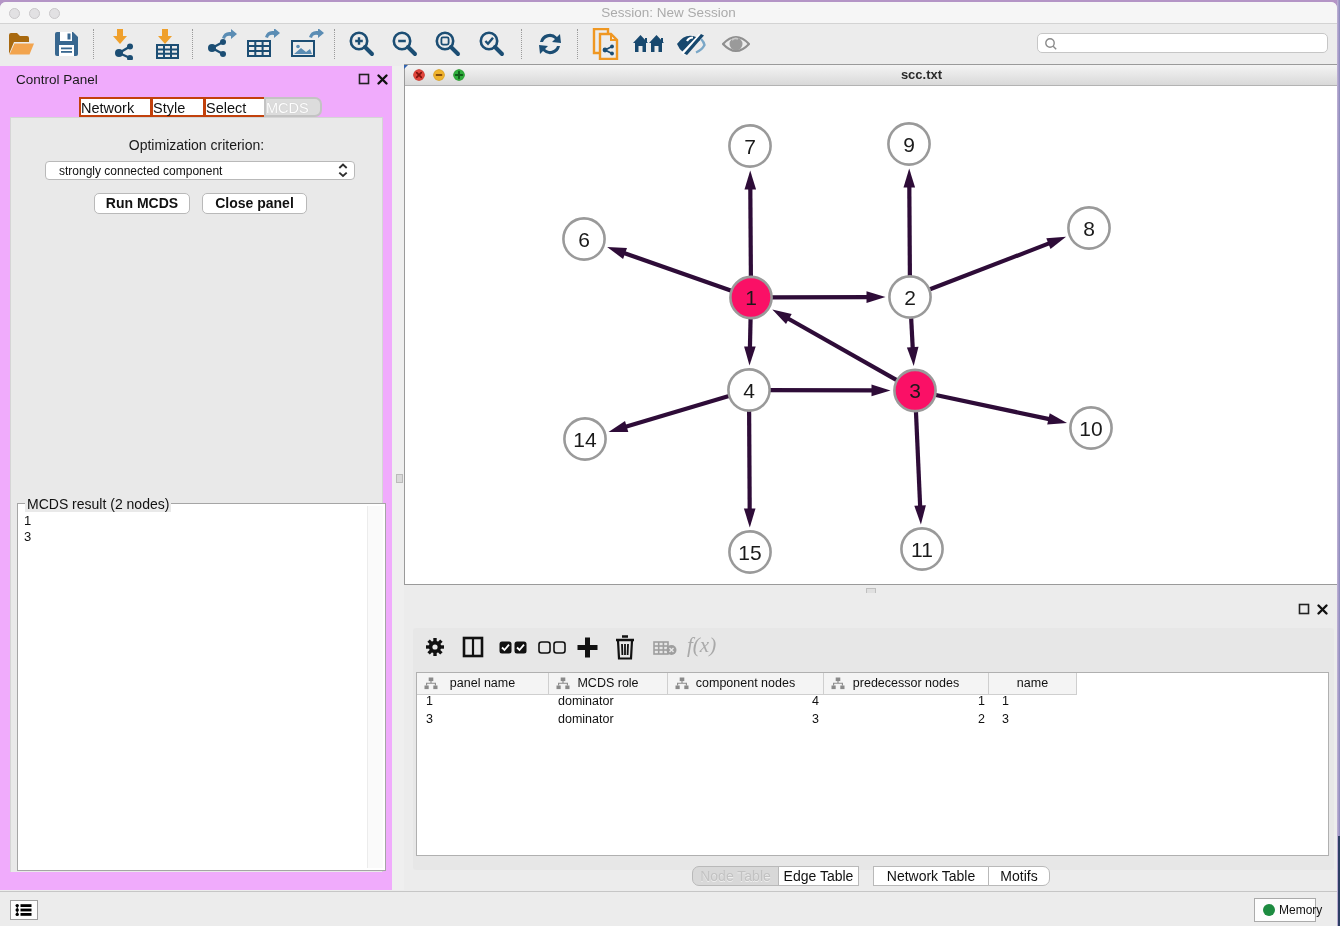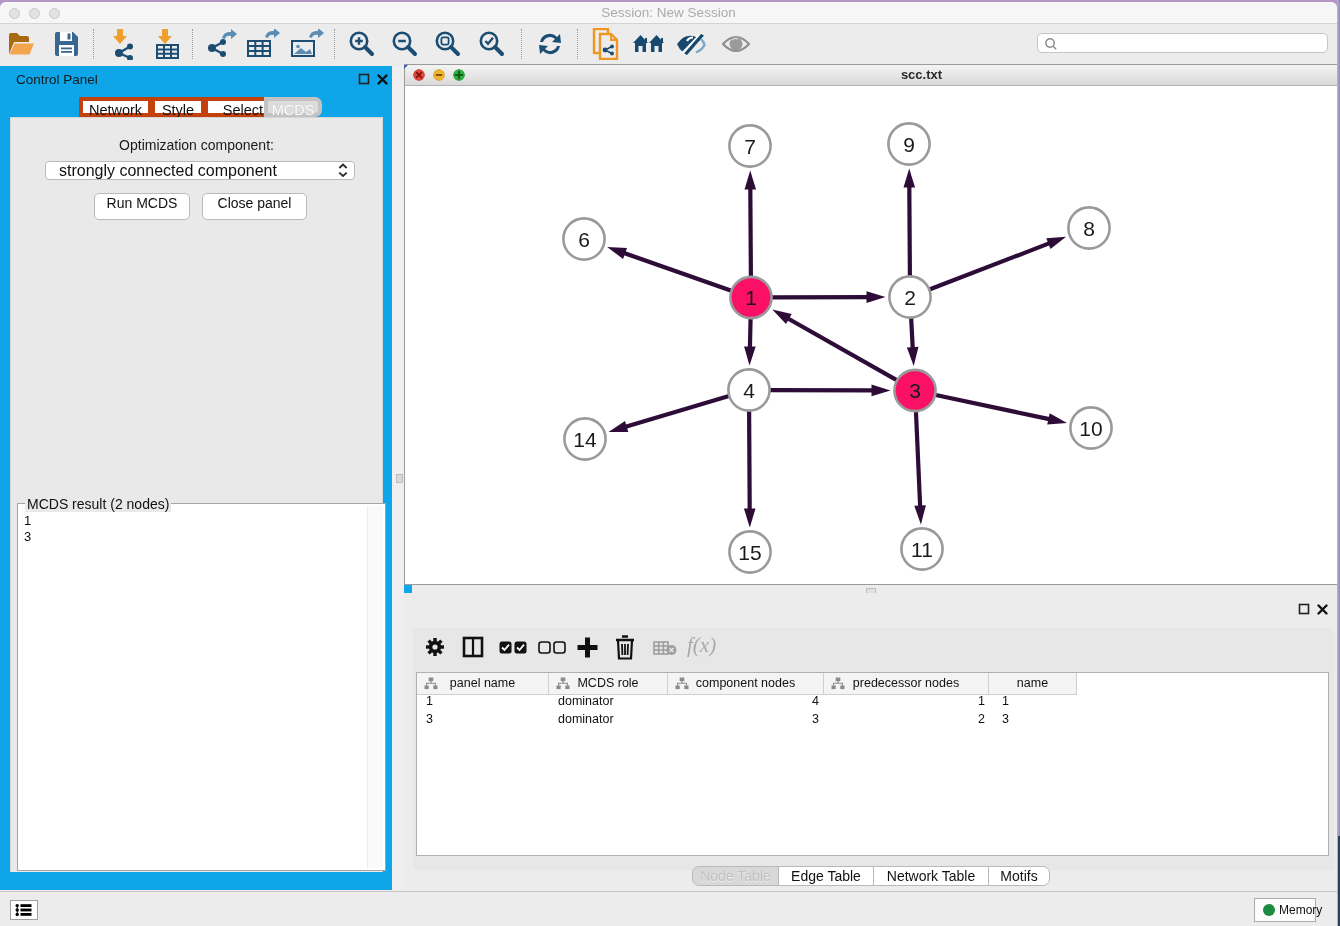--- a/index.html
+++ b/index.html
@@ -7,28 +7,28 @@
 #app{position:absolute;left:0;top:2px;width:1337px;height:924px;background:#ececec;border-radius:6px 6px 0 0;overflow:hidden;}
 
 #mactitle{position:absolute;left:0;top:0;width:100%;height:21px;background:#f6f6f6;border-bottom:1px solid #d3d3d3;}
 .tl{position:absolute;top:5.5px;width:11px;height:11px;border-radius:50%;background:#e2e1e3;border:1px solid #c9c7c9;box-sizing:border-box;}
 #mactitle .txt{position:absolute;top:0;left:0;width:100%;text-align:center;line-height:21px;font-size:13.5px;color:#ababab;}
 
 #toolbar{position:absolute;left:0;top:22px;width:100%;height:43px;background:#ececec;border-bottom:1px solid #e0e0e0;}
 .sep{position:absolute;top:5px;height:30px;width:0;border-left:1px dotted #9a9a9a;}
 .ticon{position:absolute;top:0;}
 
-#cpanel{position:absolute;left:0;top:64px;width:392px;height:824px;background:#0ea5e9;padding-left:20px;}
+#cpanel{position:absolute;left:0;top:64px;width:392px;height:824px;background:#f0abfc;}
 #cpanel .hdr{position:absolute;left:16px;top:6px;font-size:13.5px;color:#1a1a1a;}
 #cptabs{position:absolute;left:0;top:31px;width:100%;height:20px;}
-.cptab{position:absolute;top:0;height:20px;box-sizing:border-box;border:4px solid #c2410c;background:#fff;font-size:14.5px;text-align:center;line-height:19px;color:#111;}
+.cptab{position:absolute;top:0;height:20px;box-sizing:border-box;border:2px solid #c2410c;background:#fff;font-size:14.5px;text-align:left;line-height:19px;color:#111;}
 #cpcontent{position:absolute;left:10px;top:51px;width:373px;height:755px;background:#e9e9e9;border:1px solid #d5d5d5;border-bottom:none;box-sizing:border-box;}
 #optlabel{position:absolute;left:0;top:19px;width:100%;text-align:center;font-size:14px;color:#1a1a1a;}
-#dropdown{position:absolute;left:34px;top:43px;width:310px;height:19px;background:#fff;border:1px solid #b9b9b9;border-radius:4px;font-size:16px;line-height:18px;color:#111;padding-left:13px;box-sizing:border-box;}
-.btn{position:absolute;top:75px;height:27px;background:#fff;border:1px solid #b9b9b9;border-radius:5px;font-size:14px;text-align:center;line-height:19px;color:#111;box-sizing:border-box;}
+#dropdown{position:absolute;left:34px;top:43px;width:310px;height:19px;background:#fff;border:1px solid #b9b9b9;border-radius:4px;font-size:12px;line-height:18px;color:#111;padding-left:13px;box-sizing:border-box;}
+.btn{position:absolute;top:75px;height:21px;background:#fff;border:1px solid #b9b9b9;border-radius:5px;font-size:14px;text-align:center;line-height:19px;color:#111;box-sizing:border-box;font-weight:bold;}
 #fieldset{position:absolute;left:6px;top:385px;width:367px;height:366px;border:1px solid #a5a5a5;background:#fff;}
 #fslegend{position:absolute;left:7px;top:-8px;background:#e9e9e9;font-size:14px;color:#111;padding:0 2px;}
 #fieldset .sb{position:absolute;right:2px;top:2px;bottom:2px;width:15px;background:#fafafa;border-left:1px solid #ececec;}
 #fieldset .ln{position:absolute;left:6px;font-size:13px;color:#111;}
 
 #vsplit{position:absolute;left:392px;top:64px;width:12px;height:824px;background:#efefef;}
 #vsplit .grip{position:absolute;left:4px;top:408px;width:5px;height:7px;background:#d9d9d9;border:1px solid #bbb;}
 
 #netwin{position:absolute;left:404px;top:62px;width:1035px;height:521px;border:1px solid #9a9a9a;box-sizing:border-box;background:#fff;}
 #nettitle{position:absolute;left:0;top:0;width:100%;height:20px;background:linear-gradient(#f4f4f4,#d9d9d9);border-bottom:1px solid #b3b3b3;}
@@ -211,21 +211,21 @@
     <svg width="13" height="13" style="position:absolute;left:376px;top:7px;" viewBox="0 0 13 13">
         <path d="M2.5 2.5 L10.5 10.5 M10.5 2.5 L2.5 10.5" stroke="#111" stroke-width="2.4" stroke-linecap="round"></path>
       </svg>
     <div id="cptabs">
       <div class="cptab" style="left:79px;width:73px;">Network</div>
       <div class="cptab" style="left:151px;width:54px;">Style</div>
       <div class="cptab" style="left:204px;width:78px;">Select</div>
       <div class="cptab" style="left:264px;width:58px;background:#dcdcdc;border-color:#c3c3c3;border-radius:0 7px 7px 0;color:#fdfdfd;text-shadow:0 0 1px #bbb;">MCDS</div>
     </div>
     <div id="cpcontent">
-      <div id="optlabel">Optimization component:</div>
+      <div id="optlabel">Optimization criterion:</div>
       <div id="dropdown">strongly connected component
         <svg width="10" height="15" style="position:absolute;right:6px;top:1px;" viewBox="0 0 10 15">
             <path d="M1.3 5 L5 1.6 L8.7 5" fill="none" stroke="#2e2e2e" stroke-width="1.9"></path>
             <path d="M1.3 9.6 L5 13 L8.7 9.6" fill="none" stroke="#2e2e2e" stroke-width="1.9"></path>
           </svg>
       </div>
       <div class="btn" style="left:83px;width:96px;">Run MCDS</div>
       <div class="btn" style="left:191px;width:105px;">Close panel</div>
       <div id="fieldset">
         <div id="fslegend">MCDS result (2 nodes)</div>
@@ -435,21 +435,21 @@
       <div class="trow" style="left:407px;top:19px;width:161px;text-align:right;">1</div>
       <div class="trow" style="left:585px;top:19px;">1</div>
       <div class="trow" style="left:9px;top:37px;">3</div>
       <div class="trow" style="left:141px;top:37px;">dominator</div>
       <div class="trow" style="left:251px;top:37px;width:151px;text-align:right;">3</div>
       <div class="trow" style="left:407px;top:37px;width:161px;text-align:right;">2</div>
       <div class="trow" style="left:585px;top:37px;">3</div>
     </div>
     <div id="btabs">
       <div class="btab" style="left:0;width:87px;background:#d8d8d8;border-radius:7px 0 0 7px;color:#c2c2c2;text-shadow:0 1px 0 #eee;">Node Table</div>
-      <div class="btab" style="left:86px;width:96px;">Edge Table</div>
+      <div class="btab" style="left:86px;width:81px;">Edge Table</div>
       <div class="btab" style="left:181px;width:116px;">Network Table</div>
       <div class="btab" style="left:296px;width:62px;border-radius:0 7px 7px 0;">Motifs</div>
     </div>
   </div>
 
   <div id="statusbar">
     <div id="listbtn">
       <svg width="18" height="14" style="position:absolute;left:4px;top:2px;" viewBox="0 0 18 14">
         <circle cx="2.2" cy="2.6" r="1.7" fill="#000"></circle>
           <rect x="5.5" y="1.2" width="11" height="2.8" fill="#000"></rect>

